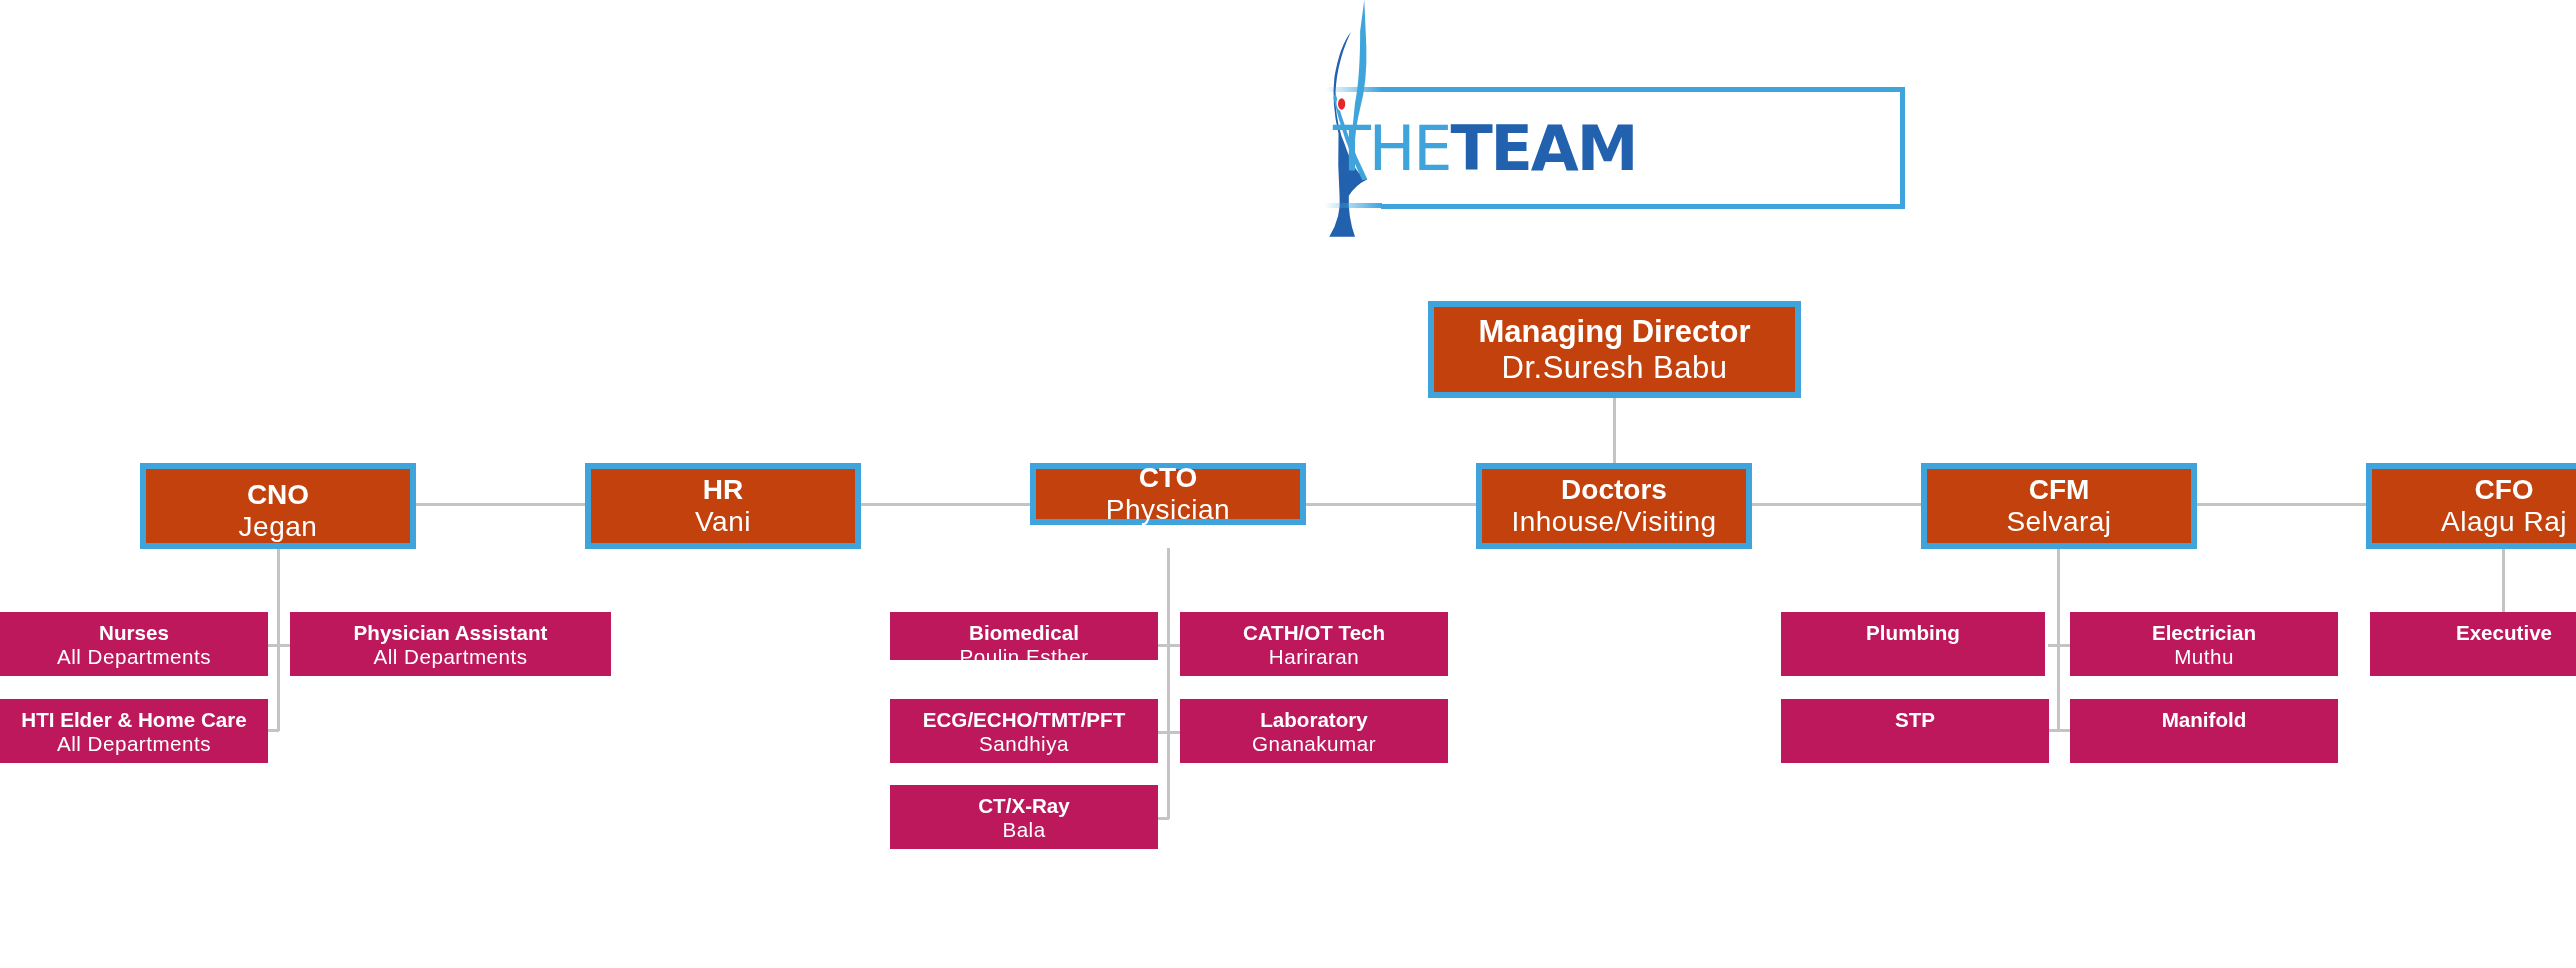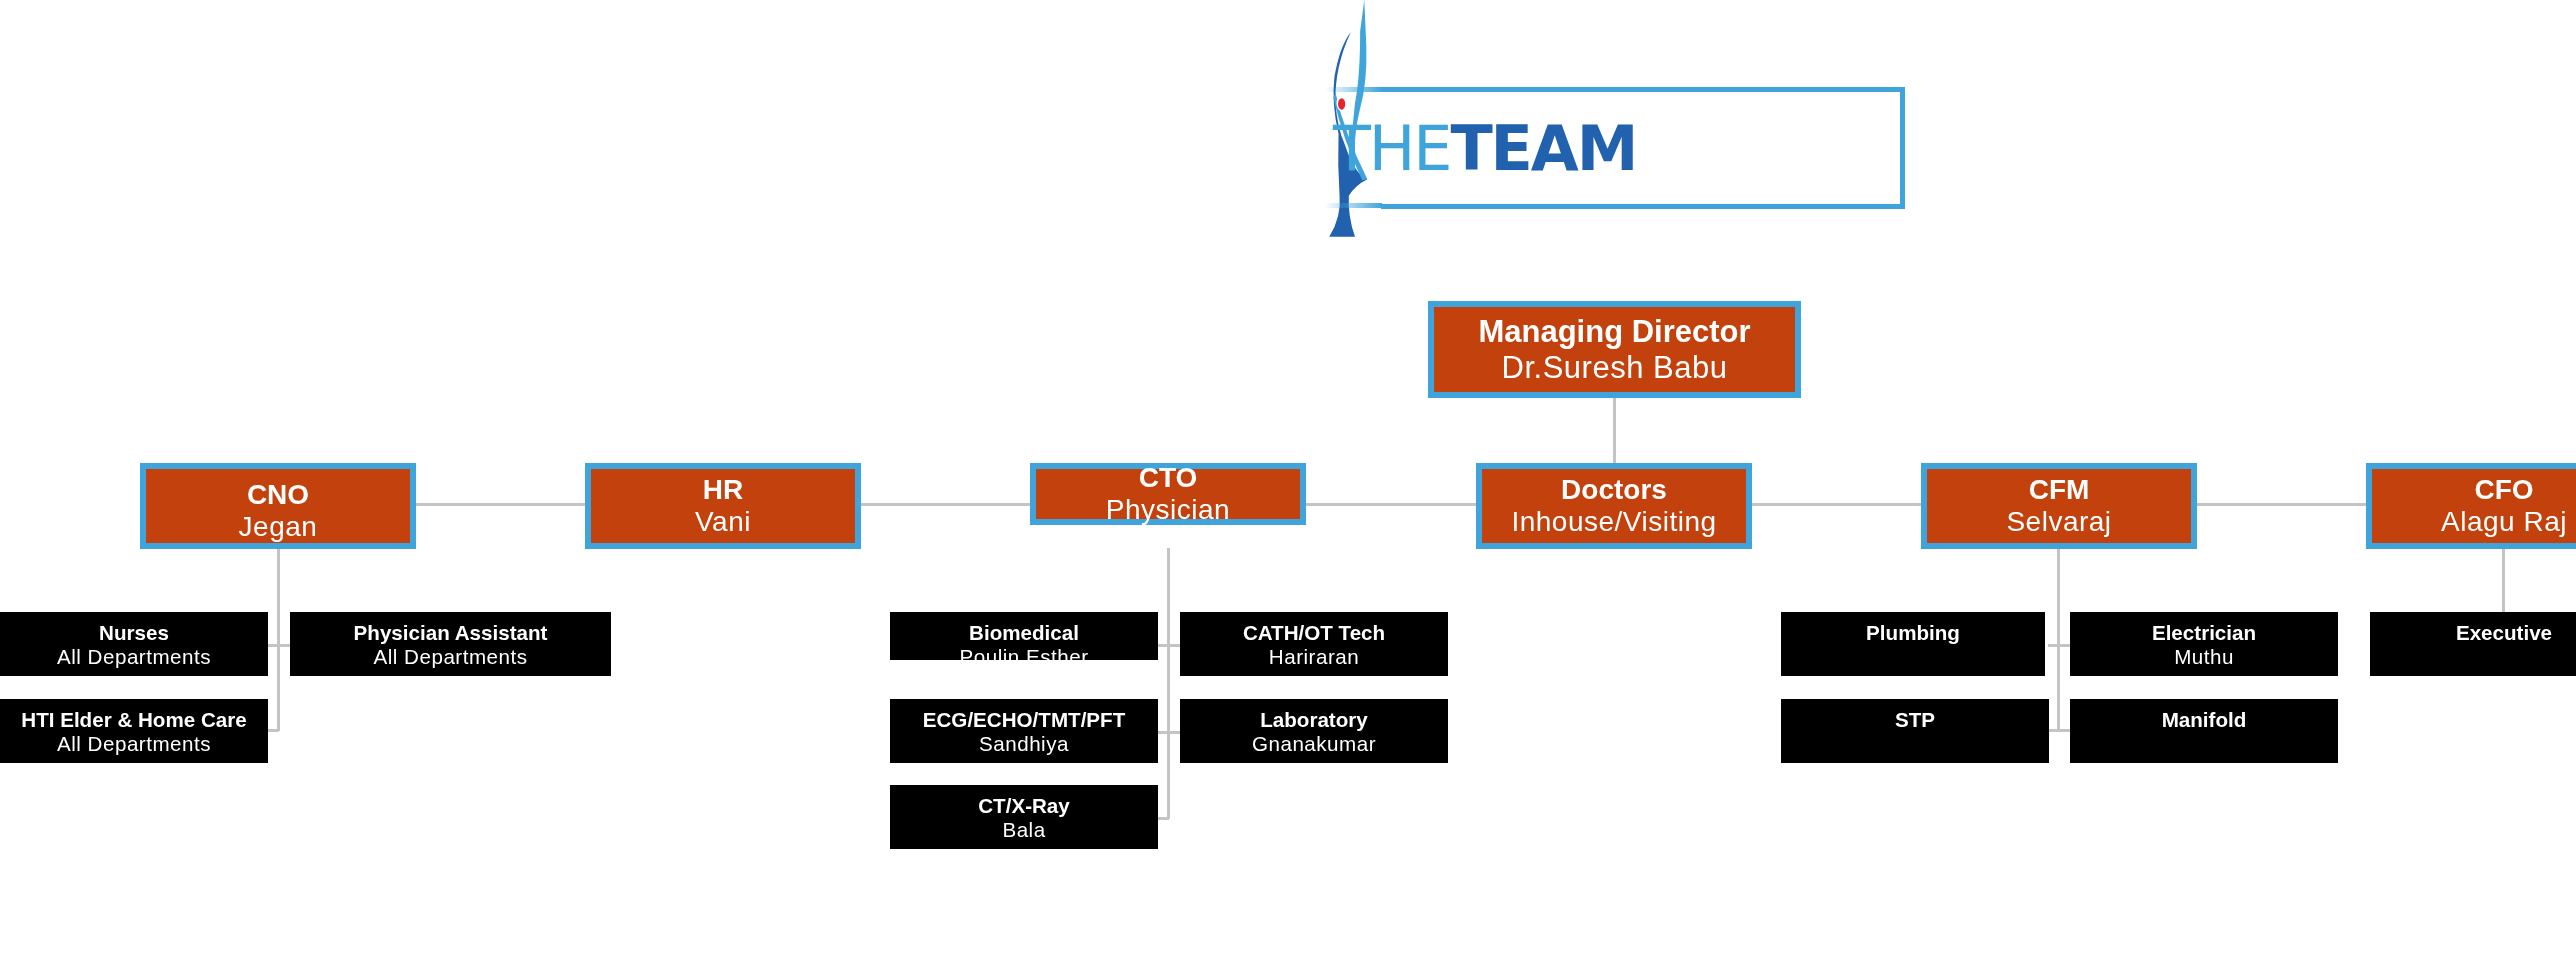--- a/index.html
+++ b/index.html
@@ -3,21 +3,21 @@
 <meta charset="utf-8">
 <style>
   html, body { margin: 0; padding: 0; background: #ffffff; }
   body { width: 3228px; height: 969px; position: relative; overflow: hidden;
          font-family: "Liberation Sans", sans-serif; }
   .abs { position: absolute; }
   .line { position: absolute; background: #c4c4c4; }
   .box-dark { position: absolute; box-sizing: border-box; background: #c2410c;
               border: 6.2px solid #3fa4db; color: #ffffff; text-align: center;
               display: flex; flex-direction: column; justify-content: center; }
-  .box-light { position: absolute; box-sizing: border-box; background: #000000;
+  .box-light { position: absolute; box-sizing: border-box; background: #be185d;
                color: #ffffff; text-align: center; display: flex; flex-direction: column;
                justify-content: flex-start; padding-top: 9.3px; }
   .lvl2 .t { font-weight: bold; font-size: 28px; line-height: 32px; }
   .lvl2 .n { font-size: 28px; line-height: 32px; letter-spacing: 0.5px; }
   .md .t { font-weight: bold; font-size: 31px; line-height: 36px; }
   .md .n { font-size: 31px; line-height: 36px; letter-spacing: 0.5px; }
   .sub .t { font-weight: bold; font-size: 20.6px; line-height: 24px; }
   .sub .n { font-size: 20.6px; line-height: 24px; letter-spacing: 0.5px; }
   
   .logo-frame { position: absolute; left: 1381px; top: 87px; width: 524px; height: 122px;

